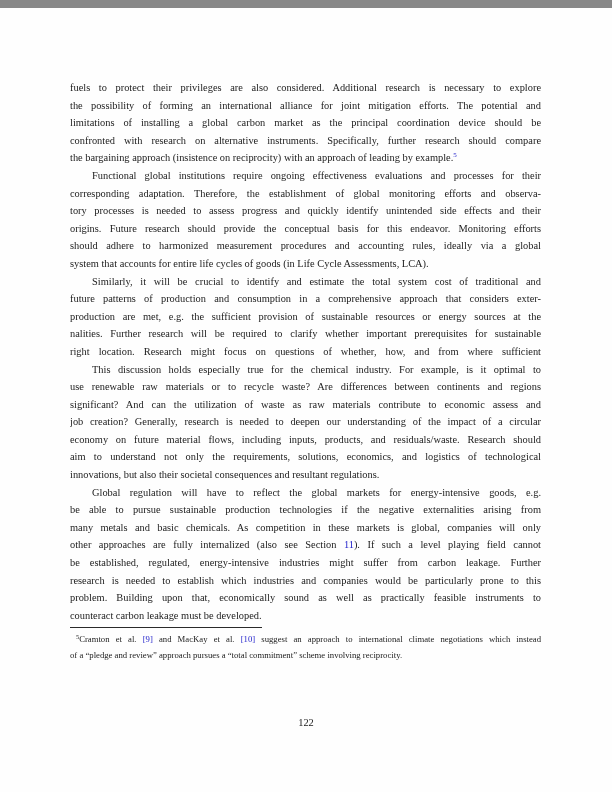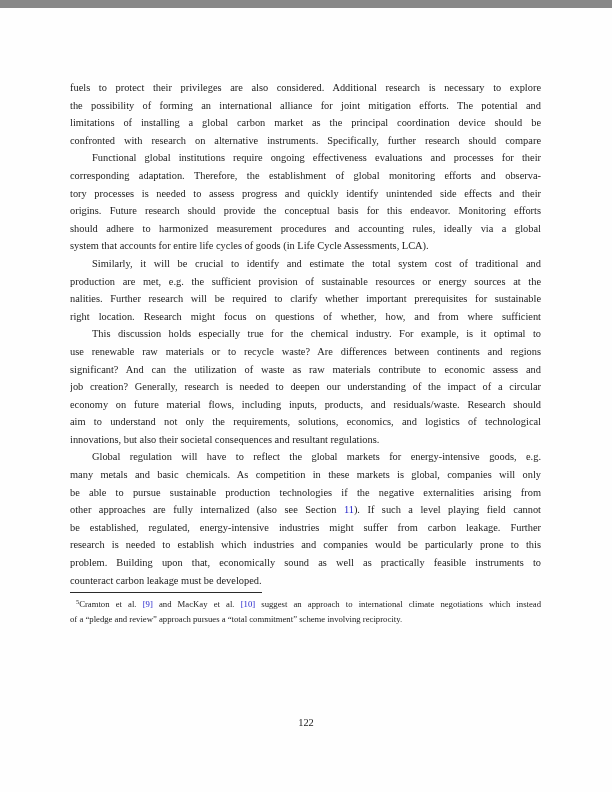--- a/index.html
+++ b/index.html
@@ -62,48 +62,50 @@
 <body>
 
 <div class="page">
   <div class="content">
     <div class="bodytext">
         <div>
           <div class="line"><span>fuels to protect their privileges are also considered. Additional research is necessary to explore</span></div>
           <div class="line"><span>the possibility of forming an international alliance for joint mitigation efforts. The potential and</span></div>
           <div class="line"><span>limitations of installing a global carbon market as the principal coordination device should be</span></div>
           <div class="line"><span>confronted with research on alternative instruments. Specifically, further research should compare</span></div>
+          <div class="line last"><span>the bargaining approach (insistence on reciprocity) with an approach of leading by example.</span><span class="link sup">5</span></div>
         </div>
         <div>
           <div class="line first"><span>Functional global institutions require ongoing effectiveness evaluations and processes for their</span></div>
           <div class="line"><span>corresponding adaptation. Therefore, the establishment of global monitoring efforts and observa-</span></div>
           <div class="line"><span>tory processes is needed to assess progress and quickly identify unintended side effects and their</span></div>
           <div class="line"><span>origins. Future research should provide the conceptual basis for this endeavor. Monitoring efforts</span></div>
           <div class="line"><span>should adhere to harmonized measurement procedures and accounting rules, ideally via a global</span></div>
           <div class="line last"><span>system that accounts for entire life cycles of goods (in Life Cycle Assessments, LCA).</span></div>
         </div>
         <div>
           <div class="line first"><span>Similarly, it will be crucial to identify and estimate the total system cost of traditional and</span></div>
+          <div class="line"><span>future patterns of production and consumption in a comprehensive approach that considers exter-</span></div>
           <div class="line"><span>production are met, e.g. the sufficient provision of sustainable resources or energy sources at the</span></div>
           <div class="line"><span>nalities. Further research will be required to clarify whether important prerequisites for sustainable</span></div>
           <div class="line"><span>right location. Research might focus on questions of whether, how, and from where sufficient</span></div>
         </div>
         <div>
           <div class="line first"><span>This discussion holds especially true for the chemical industry. For example, is it optimal to</span></div>
           <div class="line"><span>use renewable raw materials or to recycle waste? Are differences between continents and regions</span></div>
           <div class="line"><span>significant? And can the utilization of waste as raw materials contribute to economic assess and</span></div>
           <div class="line"><span>job creation? Generally, research is needed to deepen our understanding of the impact of a circular</span></div>
           <div class="line"><span>economy on future material flows, including inputs, products, and residuals/waste. Research should</span></div>
           <div class="line"><span>aim to understand not only the requirements, solutions, economics, and logistics of technological</span></div>
           <div class="line last"><span>innovations, but also their societal consequences and resultant regulations.</span></div>
         </div>
         <div>
           <div class="line first"><span>Global regulation will have to reflect the global markets for energy-intensive goods, e.g.</span></div>
+          <div class="line"><span>be able to pursue sustainable production technologies if the negative externalities arising from</span></div>
           <div class="line"><span>many metals and basic chemicals. As competition in these markets is global, companies will only</span></div>
-          <div class="line"><span>be able to pursue sustainable production technologies if the negative externalities arising from</span></div>
           <div class="line"><span>other approaches are fully internalized (also see Section </span><span class="link">11</span><span>). If such a level playing field cannot</span></div>
           <div class="line"><span>be established, regulated, energy-intensive industries might suffer from carbon leakage. Further</span></div>
           <div class="line"><span>research is needed to establish which industries and companies would be particularly prone to this</span></div>
           <div class="line"><span>problem. Building upon that, economically sound as well as practically feasible instruments to</span></div>
           <div class="line last"><span>counteract carbon leakage must be developed.</span></div>
         </div>
       </div>
     <div class="footnote">
       <div class="fnrule"></div>
       <div class="fnlines">

